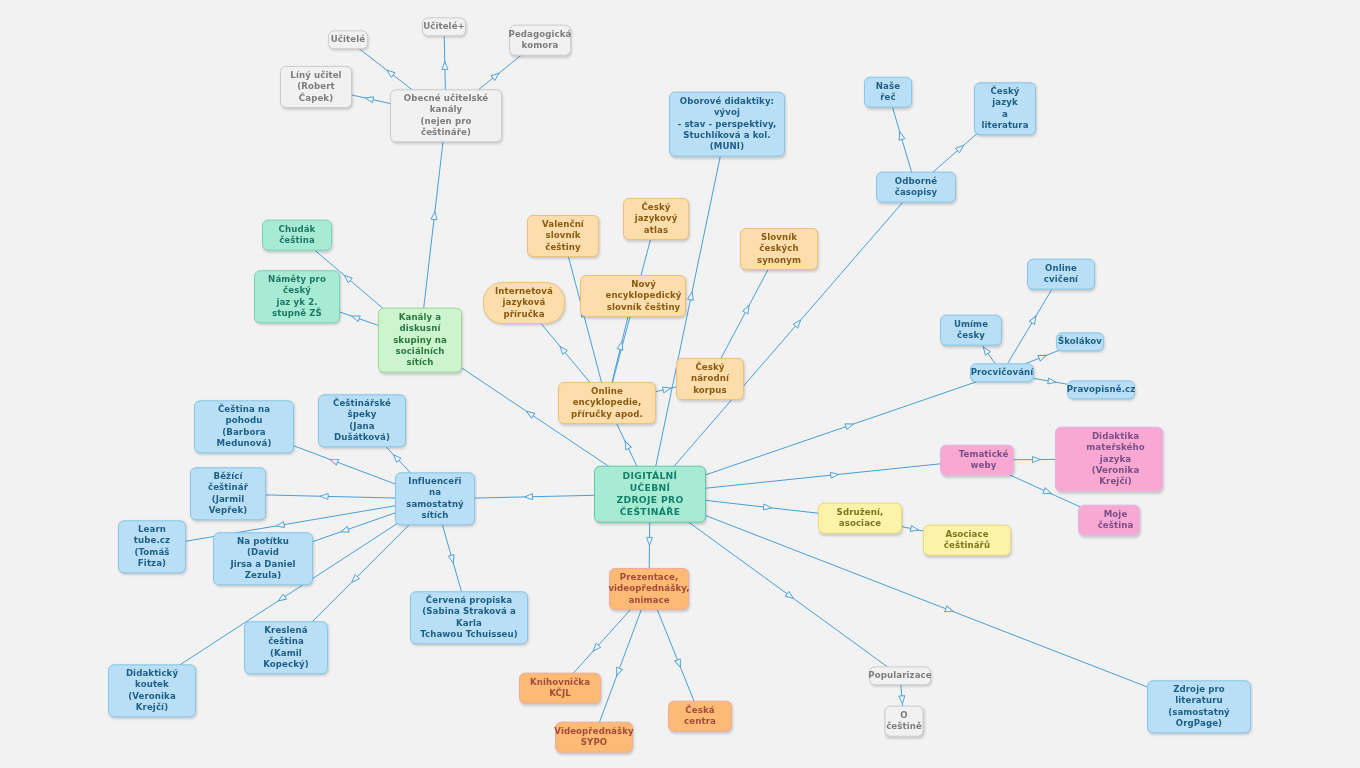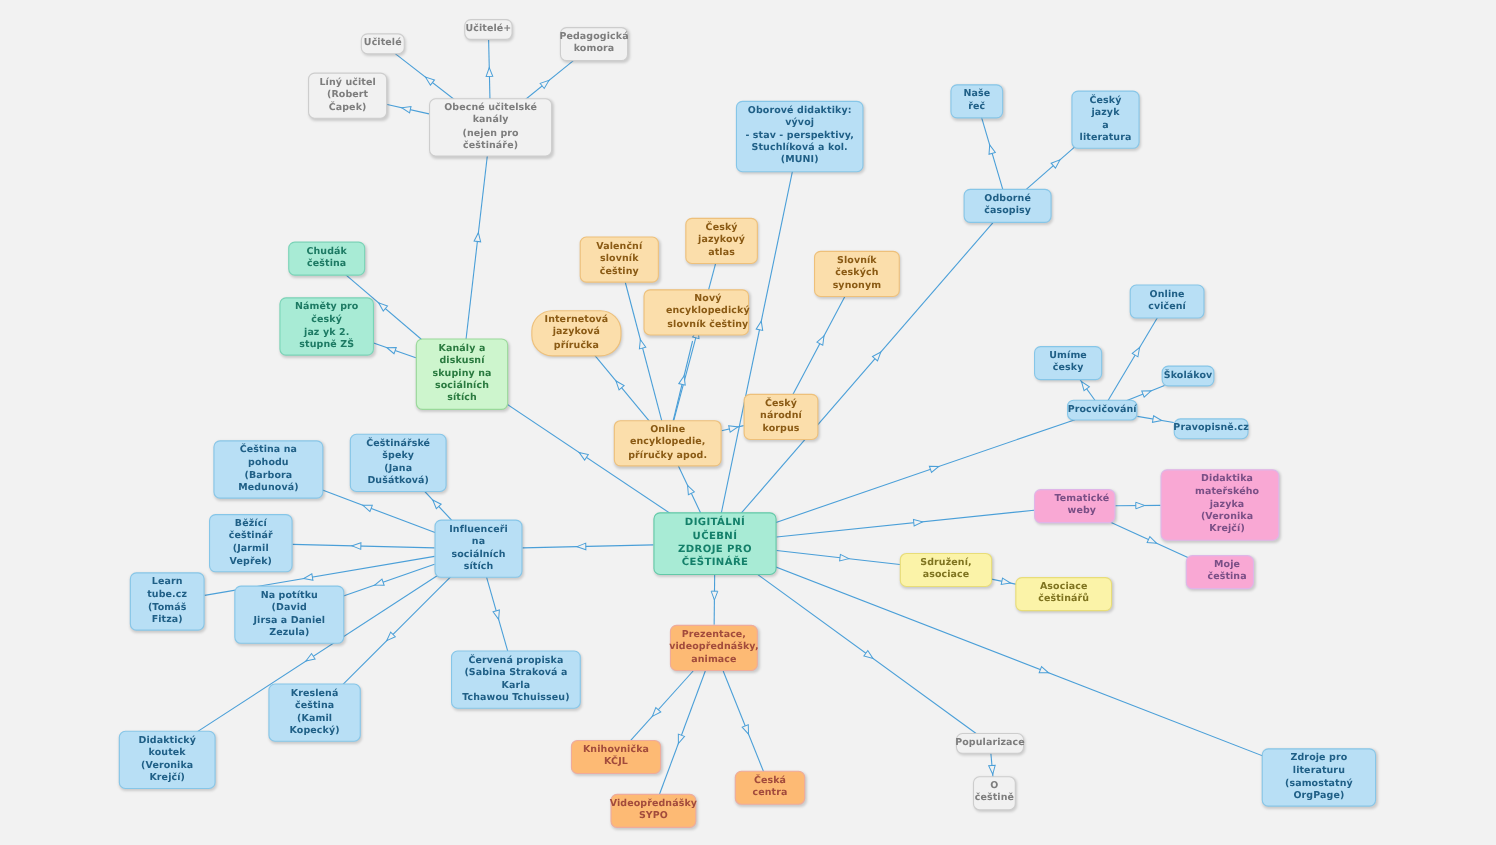--- a/index.html
+++ b/index.html
@@ -187,21 +187,21 @@
 a literatura</div>
       <div class="node c-blue" style="left: 916px; top: 187px; width: 80px; min-height: 17px;">Odborné časopisy</div>
       <div class="node c-orange" style="left: 563px; top: 236px; width: 72px; min-height: 28px;">Valenční
 slovník češtiny</div>
       <div class="node c-orange" style="left: 656px; top: 219px; width: 66px; min-height: 28px;">Český
 jazykový atlas</div>
       <div class="node c-orange" style="left: 779px; top: 249px; width: 78px; min-height: 28px;">Slovník českých
 synonym</div>
       <div class="node c-orange" style="left: 524px; top: 303px; width: 82px; min-height: 28px; border-radius: 19px;">Internetová
 jazyková příručka</div>
-      <div class="node c-orange" style="left: 633px; top: 284px; width: 96px; min-height: 28px; padding-left: 28px;">Nový encyklopedický
+      <div class="node c-orange" style="left: 633px; top: 296px; width: 106px; min-height: 28px; padding-left: 28px;">Nový encyklopedický
 slovník češtiny</div>
       <div class="node c-orange" style="left: 710px; top: 379px; width: 68px; min-height: 28px;">Český národní
 korpus</div>
       <div class="node c-orange" style="left: 607px; top: 403px; width: 98px; min-height: 28px;">Online encyklopedie,
 příručky apod.</div>
       <div class="node c-blue" style="left: 1061px; top: 274px; width: 68px; min-height: 17px;">Online cvičení</div>
       <div class="node c-blue" style="left: 971px; top: 330px; width: 62px; min-height: 17px;">Umíme česky</div>
       <div class="node c-blue" style="left: 1080px; top: 342px; width: 48px; min-height: 17px;">Školákov</div>
       <div class="node c-blue" style="left: 1002px; top: 373px; width: 64px; min-height: 17px;">Procvičování</div>
       <div class="node c-blue" style="left: 1101px; top: 390px; width: 68px; min-height: 17px;">Pravopisně.cz</div>
@@ -211,21 +211,21 @@
       <div class="node c-purple" style="left: 1109px; top: 520px; width: 62px; min-height: 17px;">Moje čeština</div>
       <div class="node c-yellow" style="left: 860px; top: 518px; width: 84px; min-height: 17px;">Sdružení, asociace</div>
       <div class="node c-yellow" style="left: 967px; top: 540px; width: 88px; min-height: 17px;">Asociace češtinářů</div>
       <div class="node c-blue" style="left: 244px; top: 427px; width: 100px; min-height: 28px; border-radius: 6px;">Čeština na pohodu
 (Barbora Medunová)</div>
       <div class="node c-blue" style="left: 362px; top: 421px; width: 88px; min-height: 28px;">Češtinářské špeky
 (Jana Dušátková)</div>
       <div class="node c-blue" style="left: 228px; top: 494px; width: 76px; min-height: 28px;">Běžící češtinář
 (Jarmil Vepřek)</div>
       <div class="node c-blue" style="left: 435px; top: 499px; width: 80px; min-height: 28px;">Influenceři na
-sociálních sítích</div>
+samostatný sítích</div>
       <div class="node c-blue" style="left: 152px; top: 547px; width: 68px; min-height: 28px;">Learn tube.cz
 (Tomáš Fitza)</div>
       <div class="node c-blue" style="left: 263px; top: 559px; width: 100px; min-height: 28px;">Na potítku (David
 Jirsa a Daniel Zezula)</div>
       <div class="node c-blue" style="left: 469px; top: 618px; width: 118px; min-height: 42px;">Červená propiska
 (Sabina Straková a Karla
 Tchawou Tchuisseu)</div>
       <div class="node c-blue" style="left: 286px; top: 648px; width: 84px; min-height: 28px;">Kreslená čeština
 (Kamil Kopecký)</div>
       <div class="node c-blue" style="left: 152px; top: 683px; width: 88px; min-height: 28px; margin-top: 8px;">Didaktický koutek

